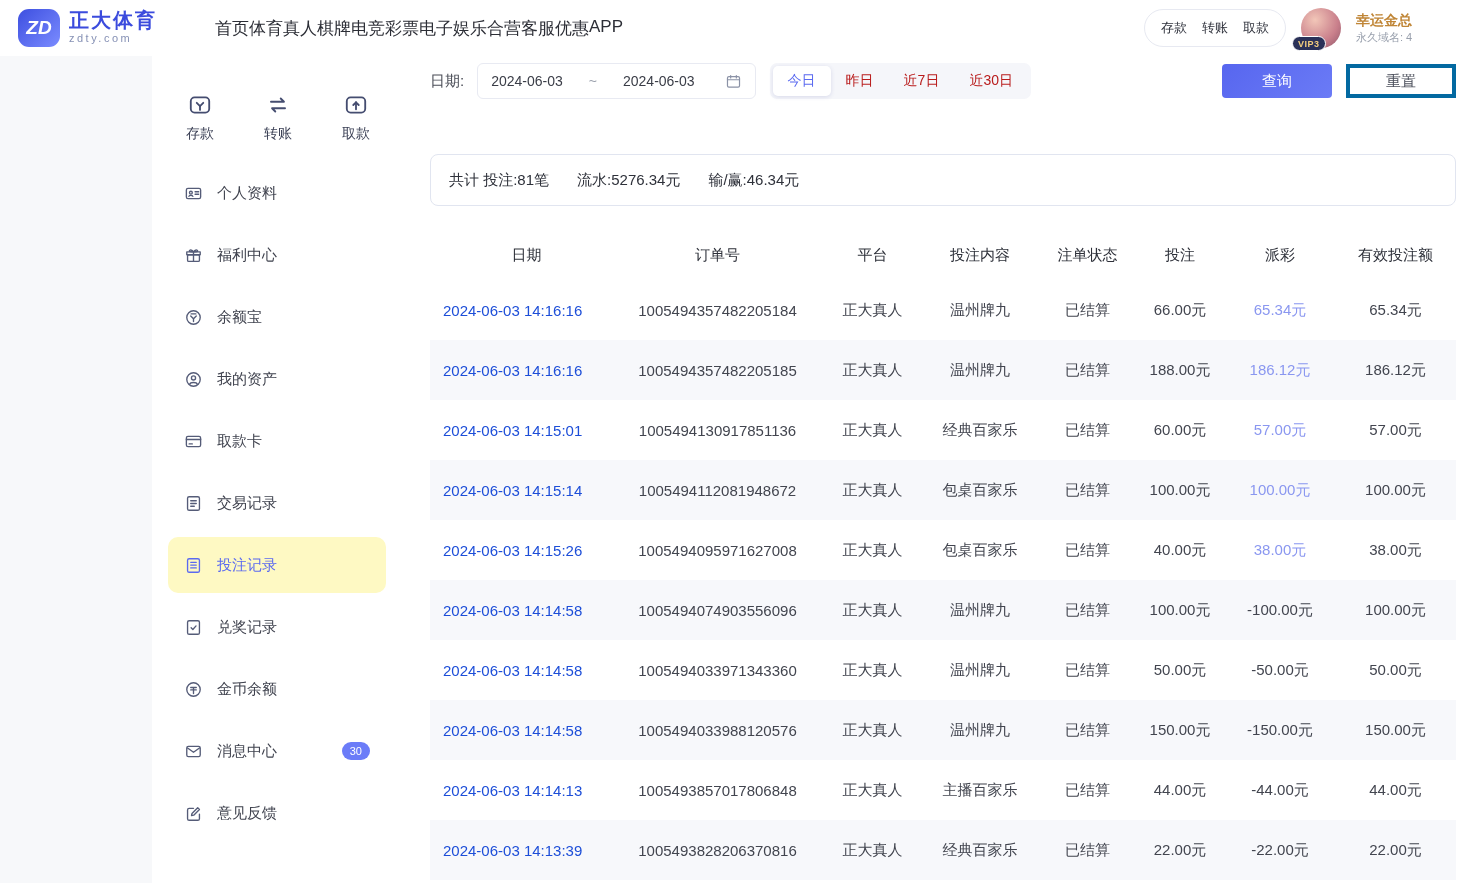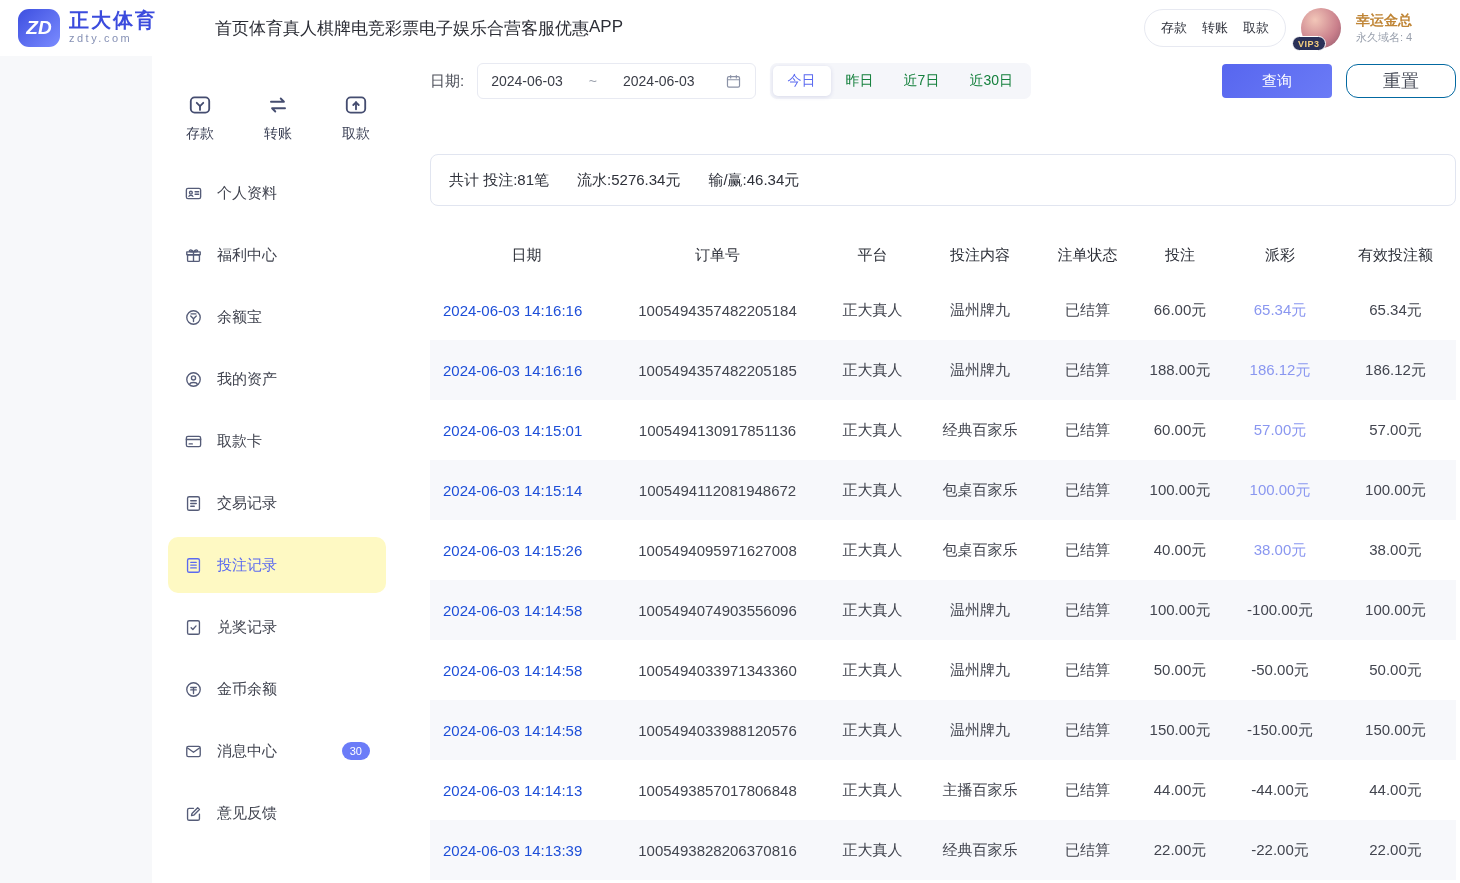--- a/index.html
+++ b/index.html
@@ -40,24 +40,24 @@
   .mi-badge{margin-left:auto;background:#6b7cf8;color:#fff;font-size:11px;line-height:1;padding:3.5px 8px;border-radius:10px}
 
   
   .main{position:absolute;top:56px;left:400px;width:1060px;height:827px;background:#fff;padding:6px 4px 0 30px}
   .filter-row{display:flex;align-items:center;height:38px}
   .f-label{font-size:15px;color:#4a4d57}
   .date-box{display:flex;align-items:center;gap:26px;height:36px;border:1px solid #e8eaf2;border-radius:6px;padding:0 13px;margin-left:13px;font-size:14px;color:#3a3d47;cursor:pointer;background:#fff}
   .d-sep{color:#9aa0ac}
   .cal-icon{width:17px;height:17px;color:#8b92a6;margin-left:4px}
   .tabs{display:flex;background:#f5f6fa;border-radius:7px;padding:3px;margin-left:14px}
-  .tab{padding:6px 15px;font-size:14px;color:#15803d;border-radius:5px;cursor:pointer;white-space:nowrap}
+  .tab{padding:6px 15px;font-size:14px;color:#b91c1c;border-radius:5px;cursor:pointer;white-space:nowrap}
   .tab.active{background:#fff;color:#5b6af0;box-shadow:0 1px 4px rgba(60,70,150,.16)}
   .btn-query{margin-left:auto;width:110px;height:34px;border:none;border-radius:4px;background:linear-gradient(135deg,#5766ef,#6b7bf6);color:#fff;font-size:15px;cursor:pointer;font-family:inherit}
-  .btn-reset{margin-left:14px;width:110px;height:34px;border:1px solid #0369a1;border-radius:12px;background:#fff;color:#4a4e5a;font-size:18px;cursor:pointer;font-family:inherit}
+  .btn-reset{margin-left:14px;width:110px;height:34px;border:4px solid #0369a1;border-radius:0;background:#fff;color:#4a4e5a;font-size:15px;cursor:pointer;font-family:inherit}
   .summary{margin-top:54px;width:1026px;height:52px;border:1px solid #e1e5f0;border-radius:8px;display:flex;align-items:center;gap:28px;padding:0 18px;font-size:15px;color:#2e313a}
   .table{margin-top:24px;width:1026px}
   .grid-row{display:grid;grid-template-columns:180px 215px 95px 120px 95px 90px 110px 1fr;align-items:center}
   .thead{height:50px;font-size:15px;color:#2d3039;font-weight:500}
   .th{text-align:center}
   .th:first-child{text-align:center;padding-left:13px}
   .trow{height:60px;font-size:15px;color:#42454f}
   .trow:nth-child(odd){background:#f7f8fb}
   .td{text-align:center;white-space:nowrap}
   .td-date{text-align:left;padding-left:13px;color:#1d4ed8}

